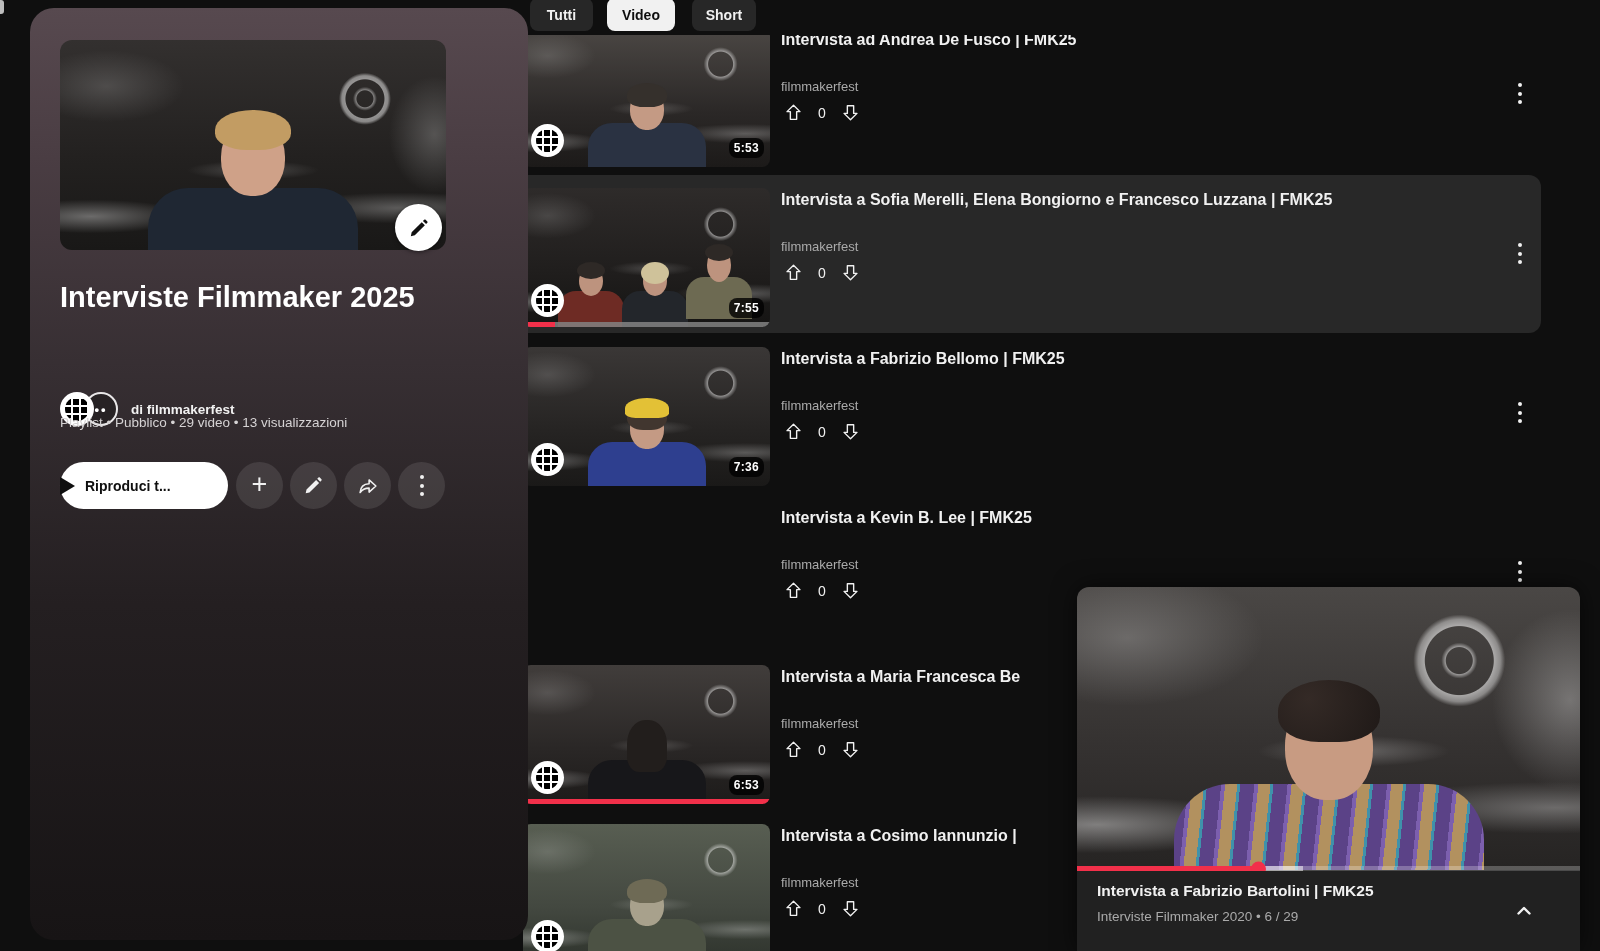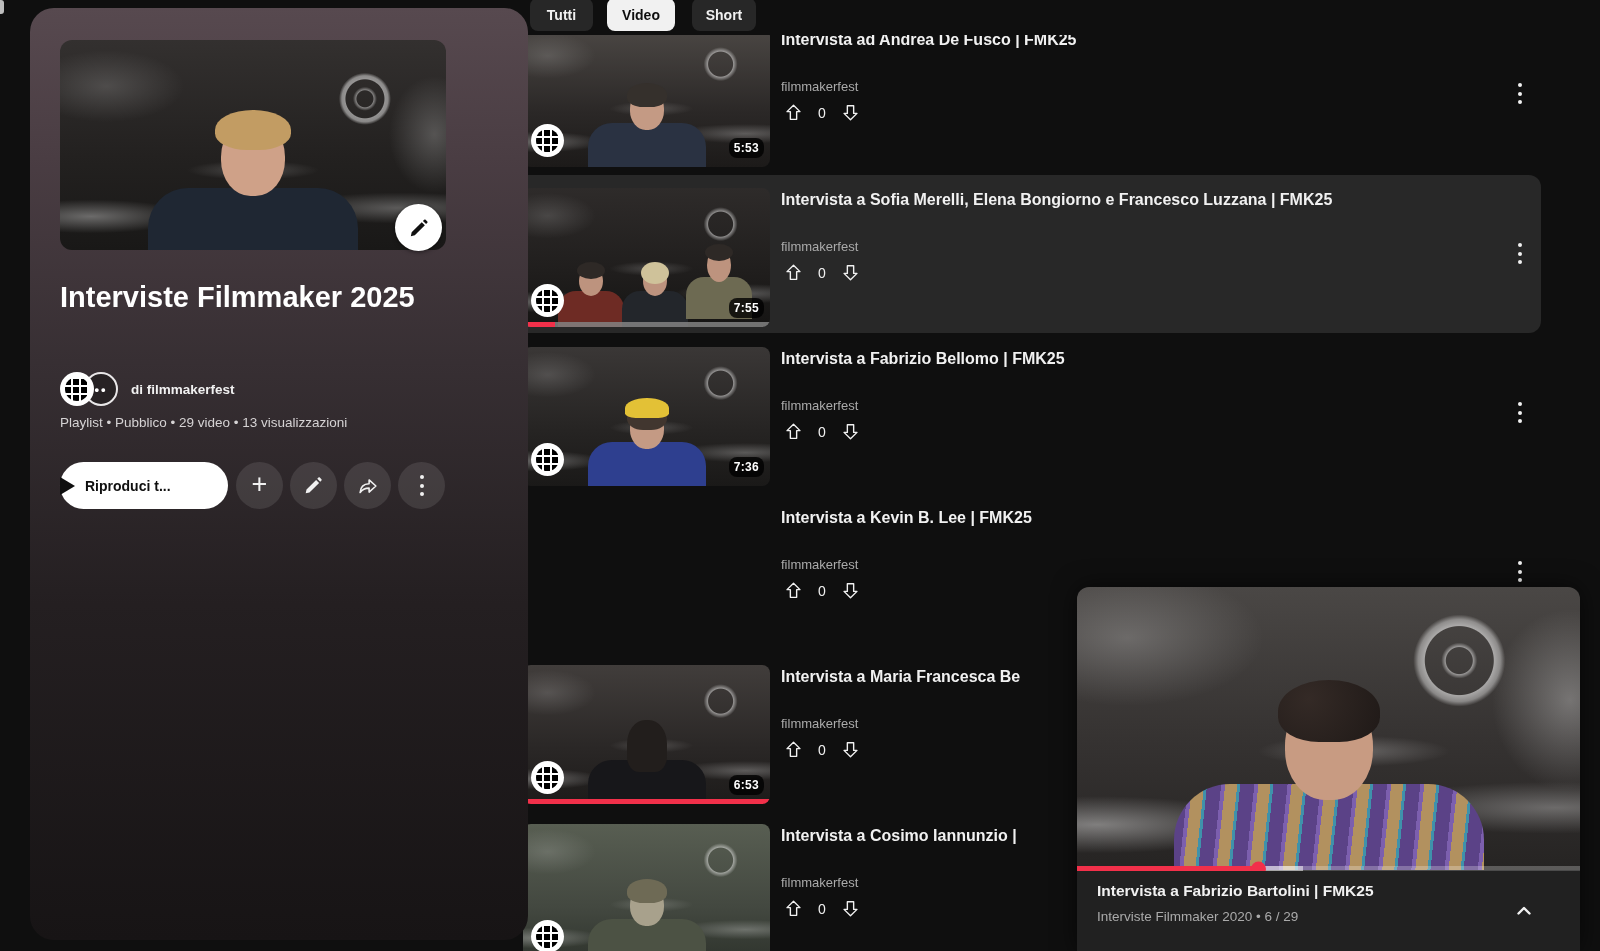--- a/index.html
+++ b/index.html
@@ -28,21 +28,21 @@
   .fig { position:absolute; left:50%; bottom:0; transform:translateX(-50%); text-align:center; }
   .fig .head { position:relative; margin:0 auto; background:#c79b84; }
   .fig .hair { position:absolute; border-radius:50%; }
   .fig .body { margin:-8px auto 0; }
 
   .edit-fab { position:absolute; right:4px; bottom:-1px; width:47px; height:47px; border-radius:50%;
     background:#fff; display:flex; align-items:center; justify-content:center; box-shadow:0 1px 4px rgba(0,0,0,.5); }
 
   .pl-title { left:30px; top:266px; width:392px; font-size:29px; font-weight:700; line-height:46px; color:#fff; }
 
-  .owner-row { left:30px; top:364px; height:34px; display:flex; align-items:center; }
+  .owner-row { left:30px; top:384px; height:34px; display:flex; align-items:center; }
   .wm { width:34px; height:34px; border-radius:50%; background:#fff; position:relative; flex:none; }
   .wm::before { content:""; position:absolute; inset:5px; border-radius:50%;
     background:repeating-linear-gradient(0deg,transparent 0 6px,#fff 6px 8px),
                repeating-linear-gradient(90deg,#000 0 6px,#fff 6px 8px); }
   .collab { width:34px; height:34px; border-radius:50%; background:#272224; border:2px solid #e9e7e8;
     margin-left:-10px; display:flex; align-items:center; justify-content:center; flex:none; }
   .collab::after { content:"••"; color:#fff; font-size:13px; letter-spacing:2px; font-weight:700; }
   .owner-label { margin-left:13px; font-size:13.5px; font-weight:600; color:#f1f1f1; }
 
   .pl-meta { left:30px; top:407px; font-size:13.5px; color:#d6d3d4; }

